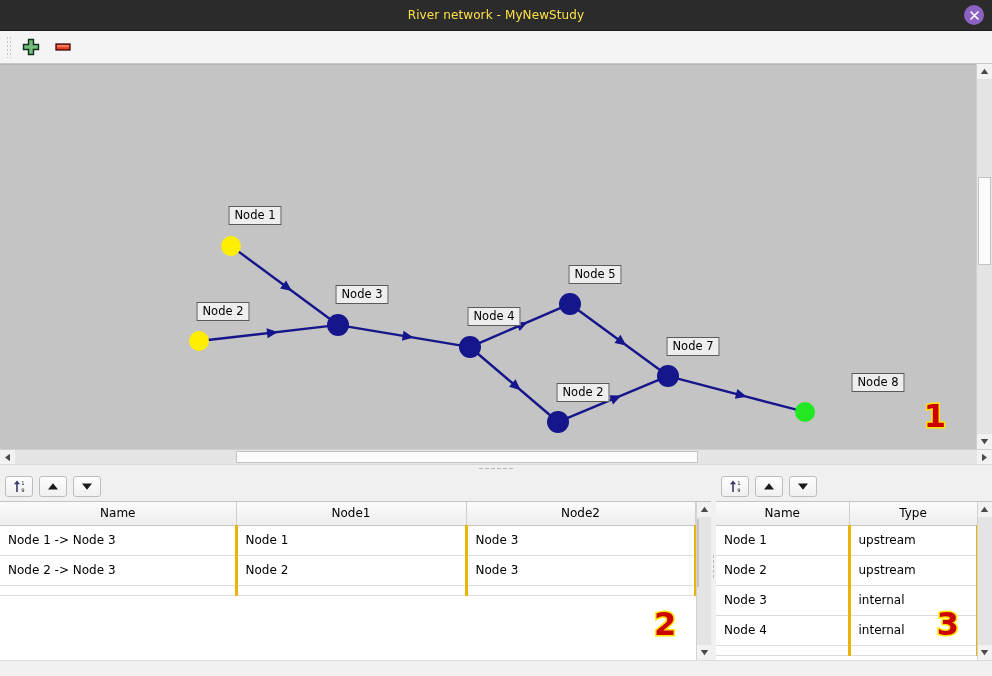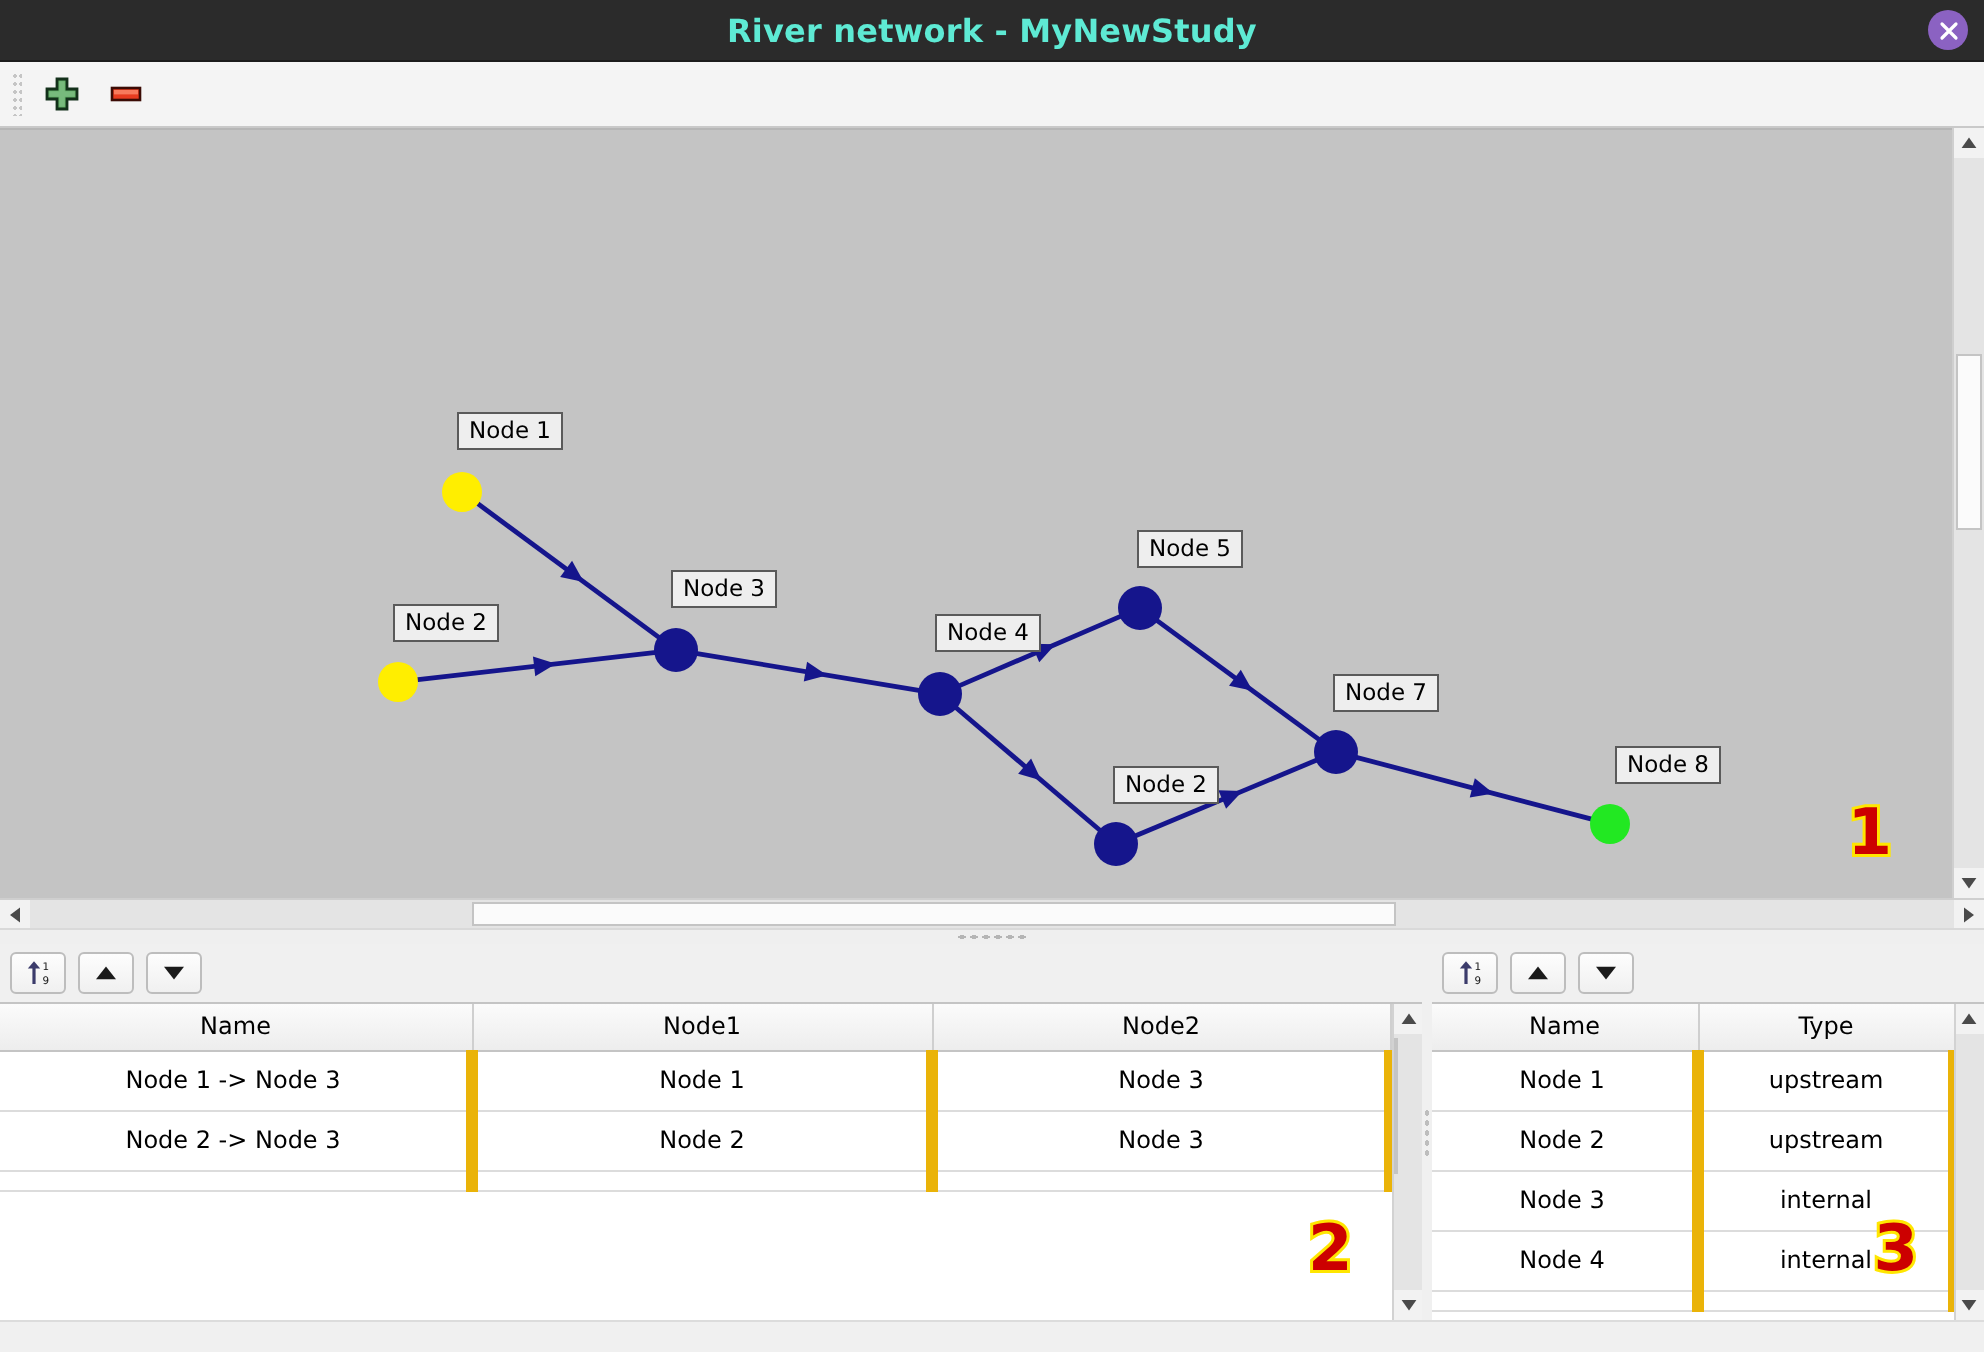--- a/index.html
+++ b/index.html
@@ -23,24 +23,24 @@
   #titlebar {
     height: 31px;
     background: #2b2b2b;
     color: #e8e8e8;
     display: flex; align-items: center; justify-content: center;
     position: relative;
     flex: 0 0 31px;
     border-bottom: 1px solid #1c1c1c;
   }
   #title-text {
-    font-size: 16px;
-    font-weight: bold;
+    font-size: 12px;
+    font-weight: normal;
     letter-spacing: 0.1px;
-    color: #5eead4;
+    color: #fde047;
   }
   #close-btn {
     position: absolute;
     right: 8px; top: 50%; transform: translateY(-50%);
     width: 20px; height: 20px;
     border-radius: 50%;
     background: #8b62c2;
     display: flex; align-items: center; justify-content: center;
     cursor: pointer;
   }
@@ -217,29 +217,28 @@
     border-right: 1px solid #cfcfcf;
     border-bottom: 1px solid #c4c4c4;
     font-weight: normal;
     font-size: 12px;
     color: #000;
     height: 23px;
     text-align: center;
     padding: 0 4px;
   }
   table.grid td {
-    border-right: 6px solid #eab308;
+    border-right: 3px solid #eab308;
     border-bottom: 1px solid #dcdcdc;
     height: 30px;
     padding: 0 8px;
     color: #000;
     background: #fff;
     white-space: nowrap;
     overflow: hidden;
-    text-align: center;
   }
   table.grid tr.filler td { height: 10px; border-bottom: 1px solid #dcdcdc; }
   .tbl-vscroll {
     width: 15px; flex: 0 0 15px;
     background: #f0f0f0;
     border-left: 1px solid #d2d2d2;
     display: flex; flex-direction: column;
   }
   #statusbar {
     height: 16px; flex: 0 0 16px;
@@ -316,21 +315,21 @@
             </g>
         </svg>
         <div id="labels-layer">
             <div class="node-label" style="left: 255px; top: 141px;">Node 1</div>
             <div class="node-label" style="left: 223px; top: 237px;">Node 2</div>
             <div class="node-label" style="left: 362px; top: 220px;">Node 3</div>
             <div class="node-label" style="left: 494px; top: 242px;">Node 4</div>
             <div class="node-label" style="left: 595px; top: 200px;">Node 5</div>
             <div class="node-label" style="left: 583px; top: 318px;">Node 2</div>
             <div class="node-label" style="left: 693px; top: 272px;">Node 7</div>
-            <div class="node-label" style="left: 834px; top: 308px;">Node 8</div>
+            <div class="node-label" style="left: 878px; top: 308px;">Node 8</div>
           </div>
         <div class="annot" style="right:30px; bottom:17px;">1</div>
       </div>
 
       <div class="vscroll">
         <div class="sb-arrow">
           <svg width="9" height="7" viewBox="0 0 9 7">
             <path d="M4.5,0.8 L8.2,6 L0.8,6 Z" fill="#4a4a4a"></path>
           </svg>
         </div>

